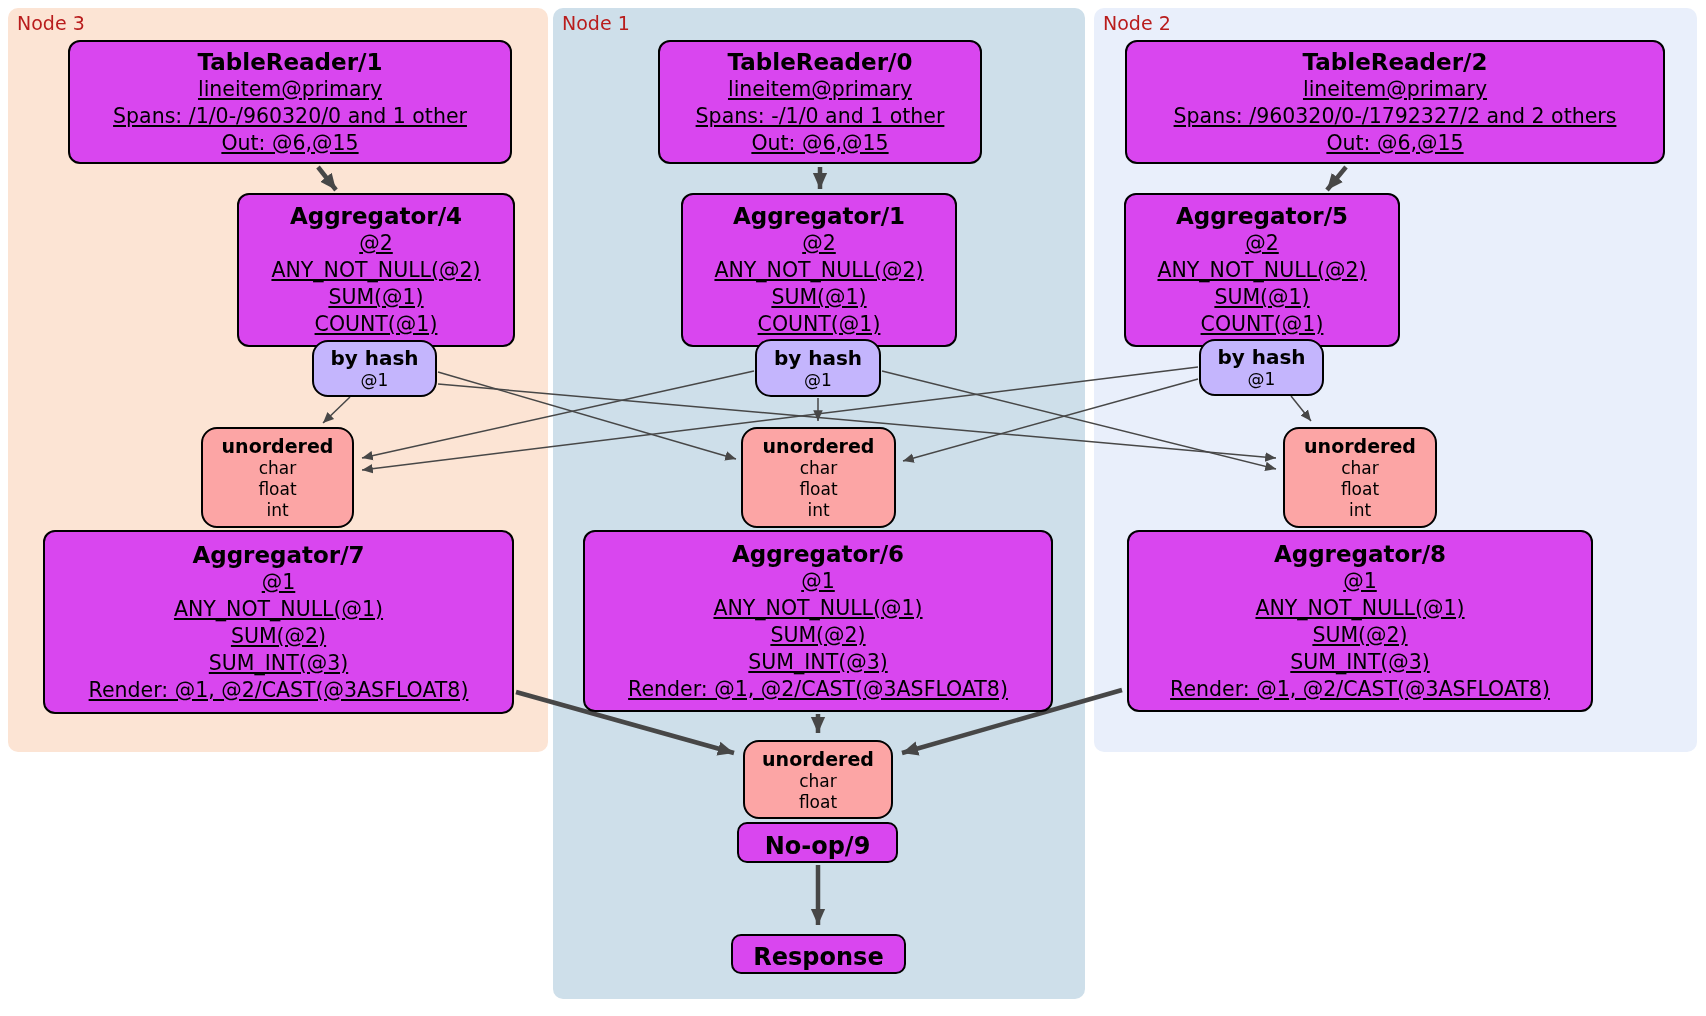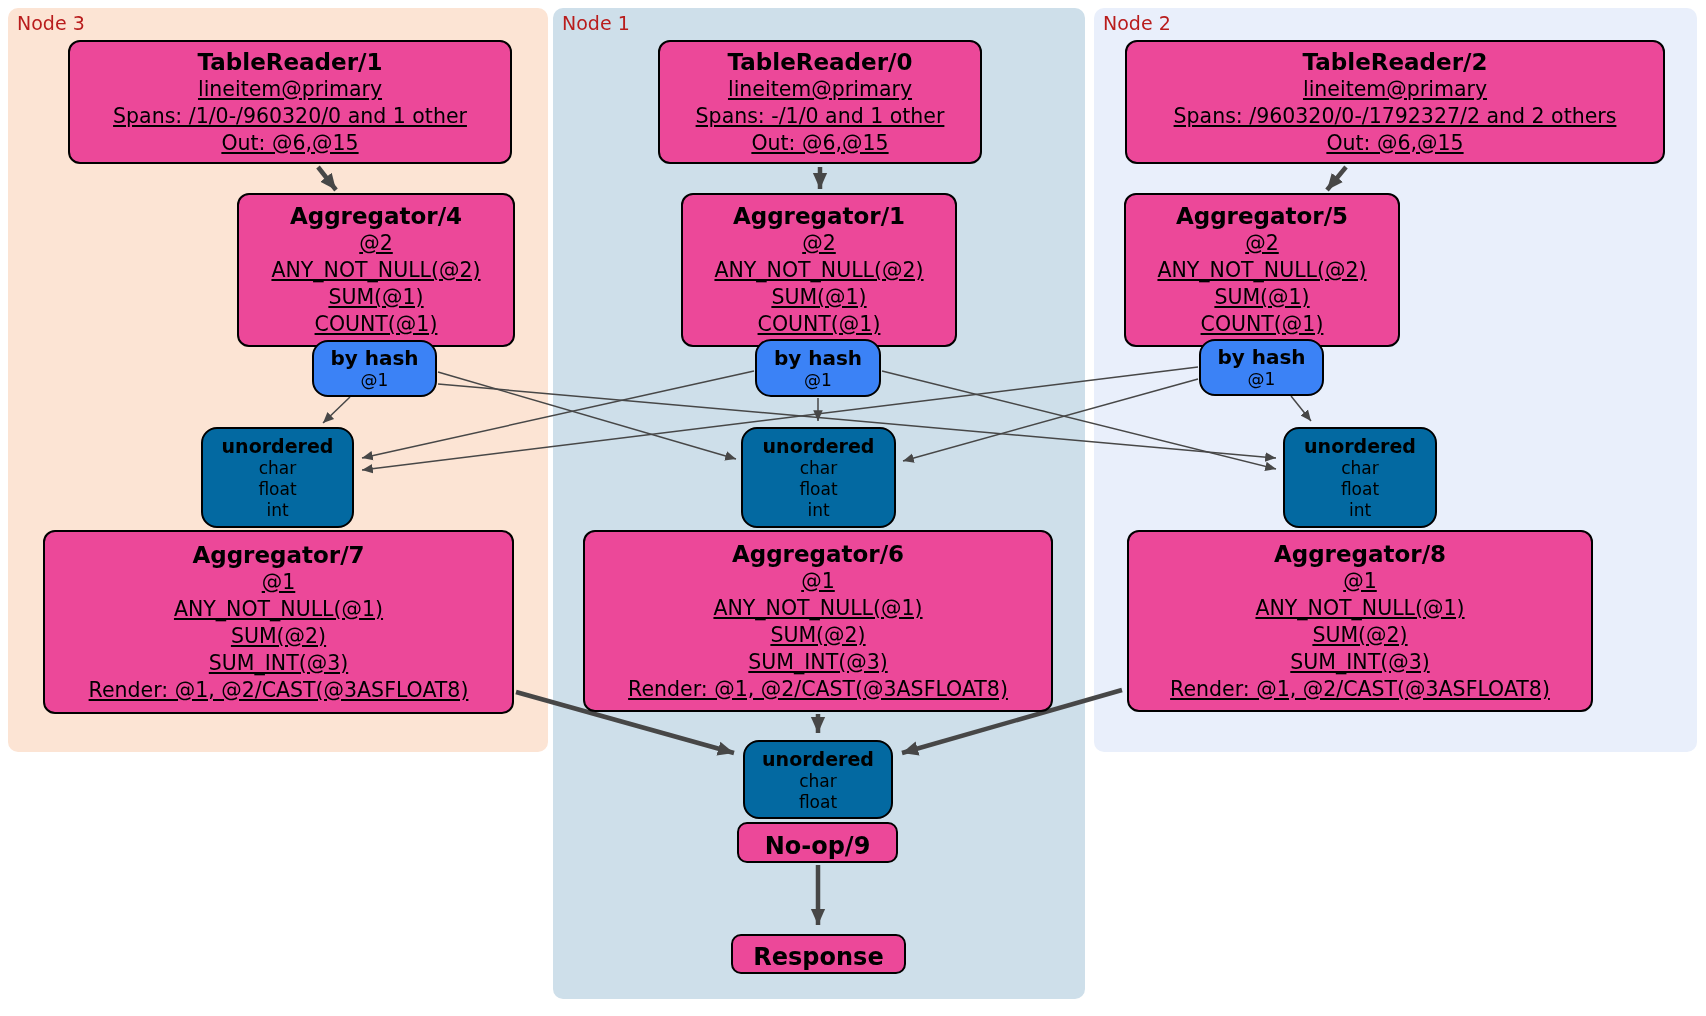--- a/index.html
+++ b/index.html
@@ -7,23 +7,23 @@
          font-family:"DejaVu Sans","Liberation Sans",sans-serif;color:#000;}
   .panel{position:absolute;border-radius:10px;}
   .panel-n3{background:#FCE4D4;}
   .panel-n1{background:#CEDFEA;}
   .panel-n2{background:#E9EFFB;}
   .plabel{position:absolute;font-size:19px;line-height:22px;color:#b91c1c;}
   .edges{position:absolute;left:0;top:0;pointer-events:none;}
   .box{position:absolute;box-sizing:border-box;border:2px solid #000;
        display:flex;flex-direction:column;align-items:center;justify-content:center;
        text-align:center;}
-  .proc{background:#ec4899;border-radius:12px;}
-  .router{background:#3b82f6;border-radius:16px;}
-  .sync{background:#0369a1;border-radius:16px;}
+  .proc{background:#d946ef;border-radius:12px;}
+  .router{background:#c4b5fd;border-radius:16px;}
+  .sync{background:#fca5a5;border-radius:16px;}
   .bt{font-weight:bold;font-size:23px;line-height:28px;white-space:nowrap;}
   .bl{font-size:20.5px;line-height:27px;white-space:nowrap;text-decoration:underline;}
   .rt{font-weight:bold;font-size:20px;line-height:23px;white-space:nowrap;}
   .rl{font-size:17px;line-height:20px;white-space:nowrap;}
   .st{font-weight:bold;font-size:19px;line-height:24px;white-space:nowrap;}
   .sl{font-size:17px;line-height:21px;white-space:nowrap;text-align:center;}
   .bt2{font-weight:bold;font-size:24px;line-height:28px;white-space:nowrap;margin-top:6px;}
   .tn{stroke:#474747;stroke-width:1.5;fill:none;}
   .tk{stroke:#474747;stroke-width:4.5;fill:none;}
 </style>

